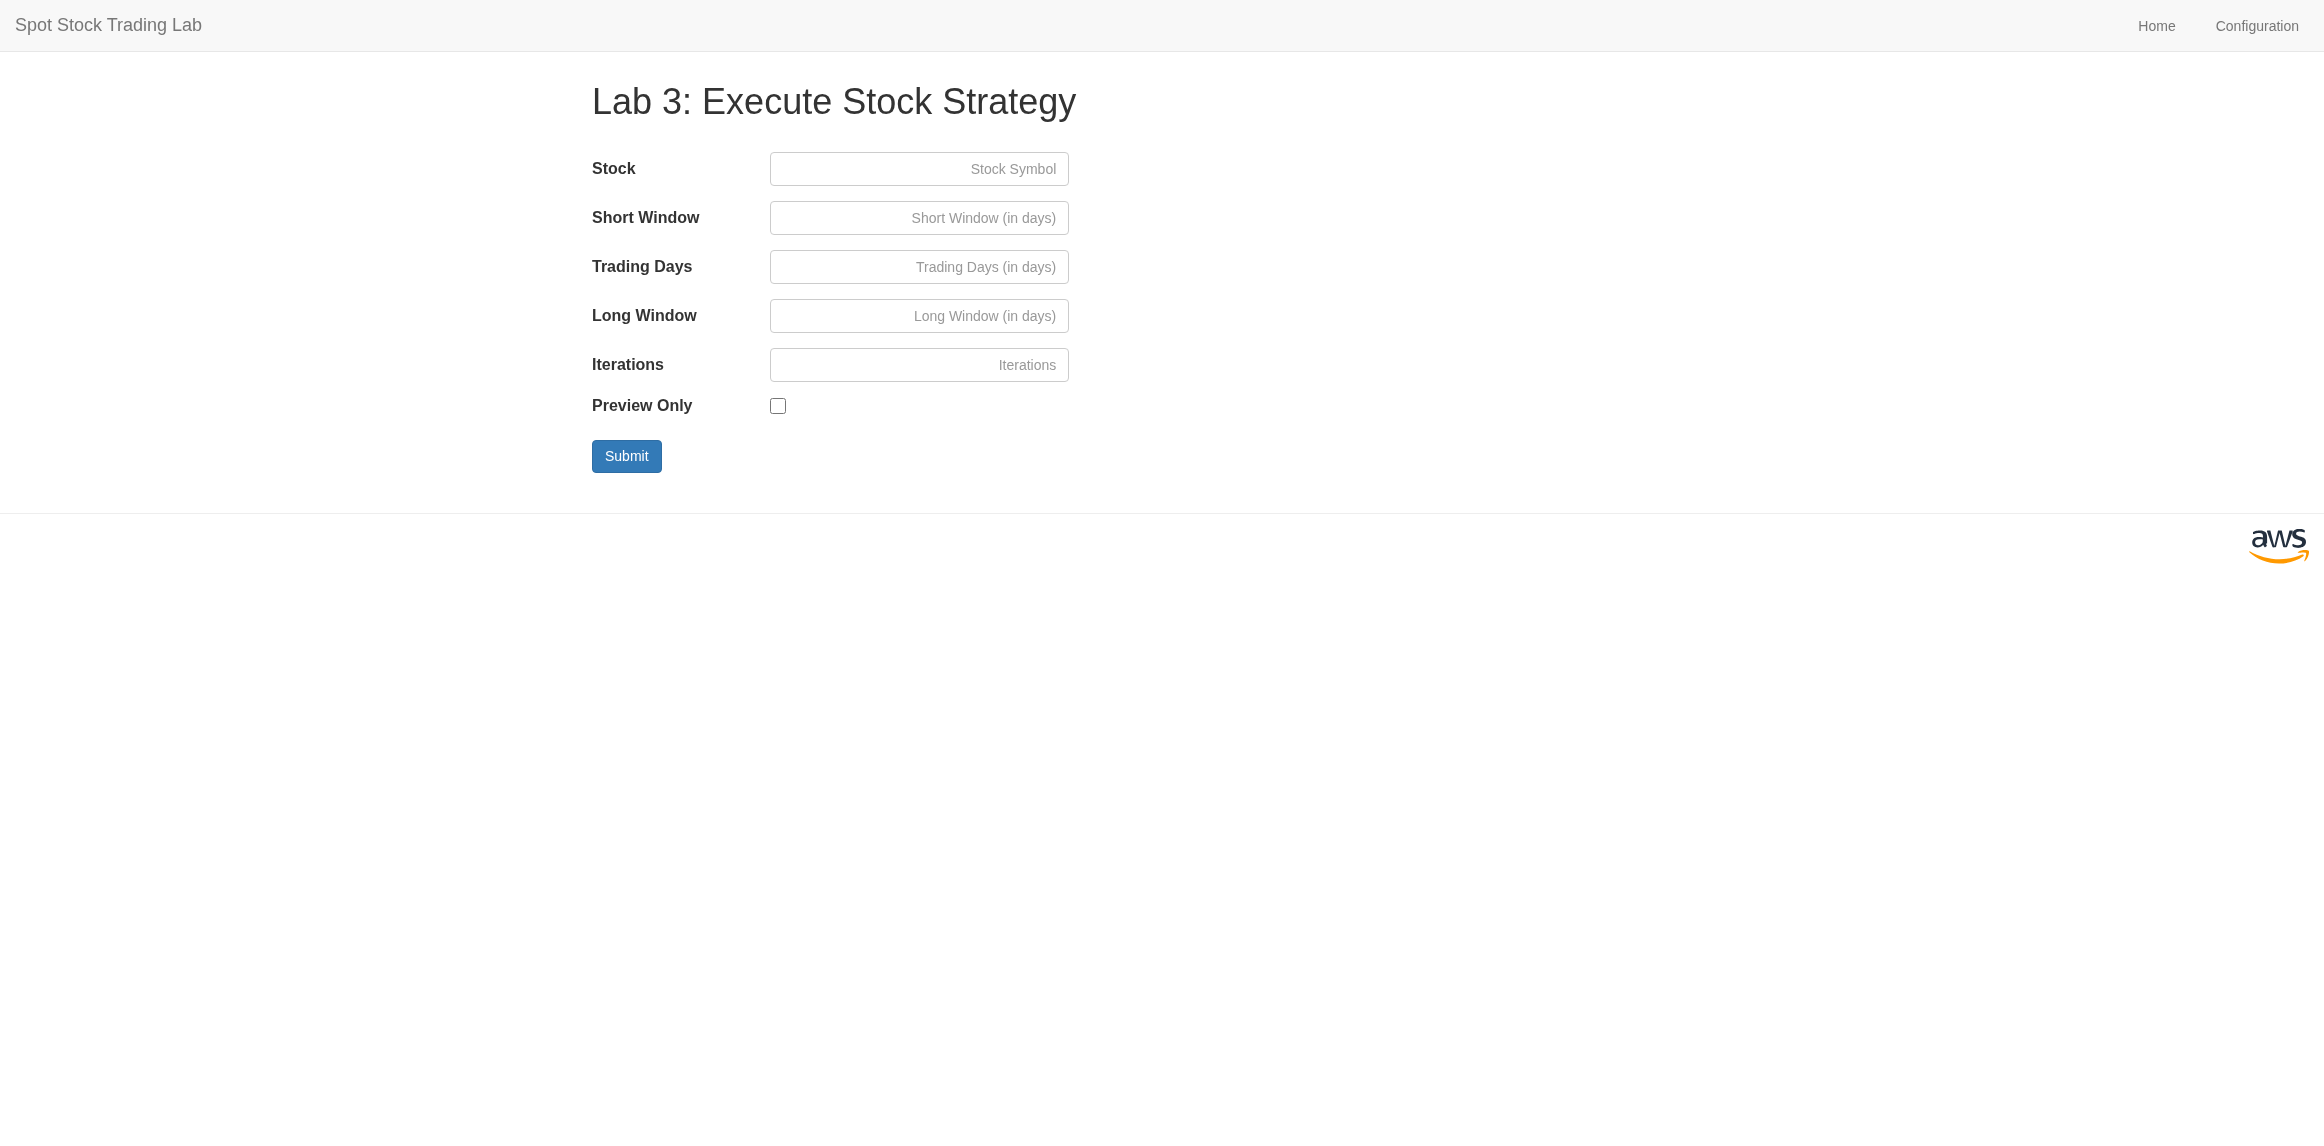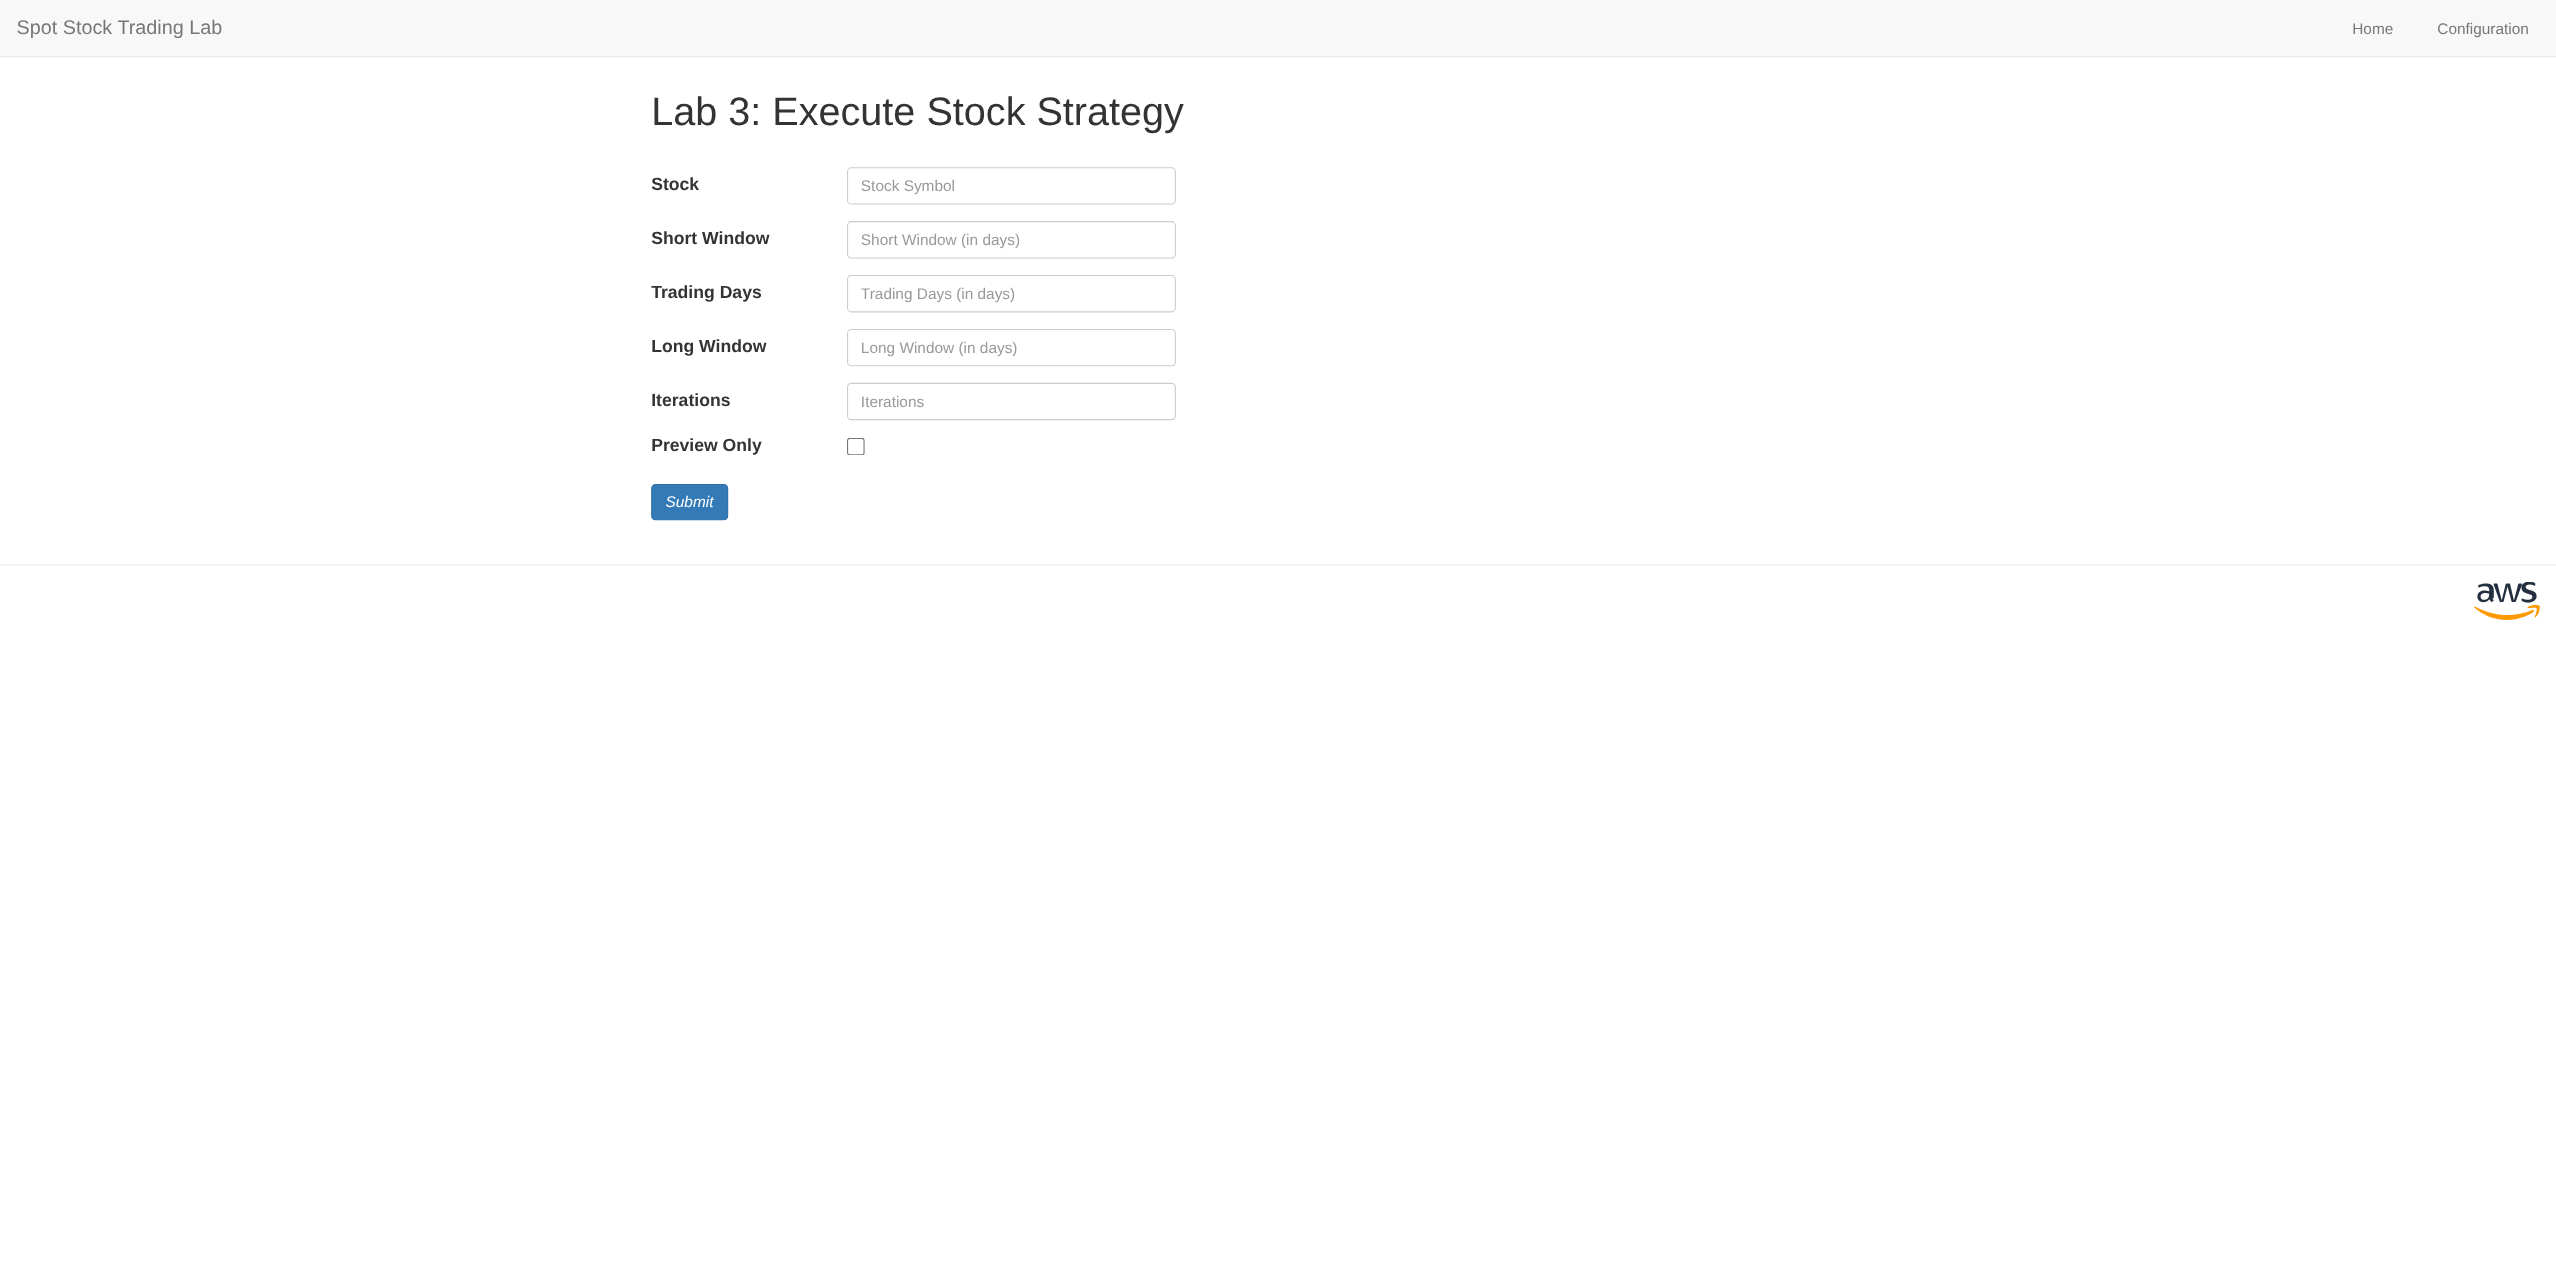--- a/index.html
+++ b/index.html
@@ -84,20 +84,21 @@
     .form-control {
       width: 54%;
       height: 34px;
       padding: 6px 12px;
       font-size: 14px;
       line-height: 1.4;
       color: #555;
       background-color: #fff;
       border: 1px solid #ccc;
       border-radius: 4px;
+      text-align: right;
     }
     .form-control::placeholder {
       color: #999;
     }
     .checkbox-input {
       width: 16px;
       height: 16px;
       margin: 0;
     }
     .btn {
@@ -106,21 +107,20 @@
       font-size: 14px;
       font-weight: 400;
       line-height: 1.4;
       text-align: center;
       white-space: nowrap;
       vertical-align: middle;
       cursor: pointer;
       border: 1px solid transparent;
       border-radius: 4px;
       margin-top: 10px;
-      font-style: italic;
     }
     .btn-primary {
       color: #fff;
       background-color: #337ab7;
       border-color: #2e6da4;
     }
     hr {
       border: 0;
       border-top: 1px solid #eee;
       margin: 0;

